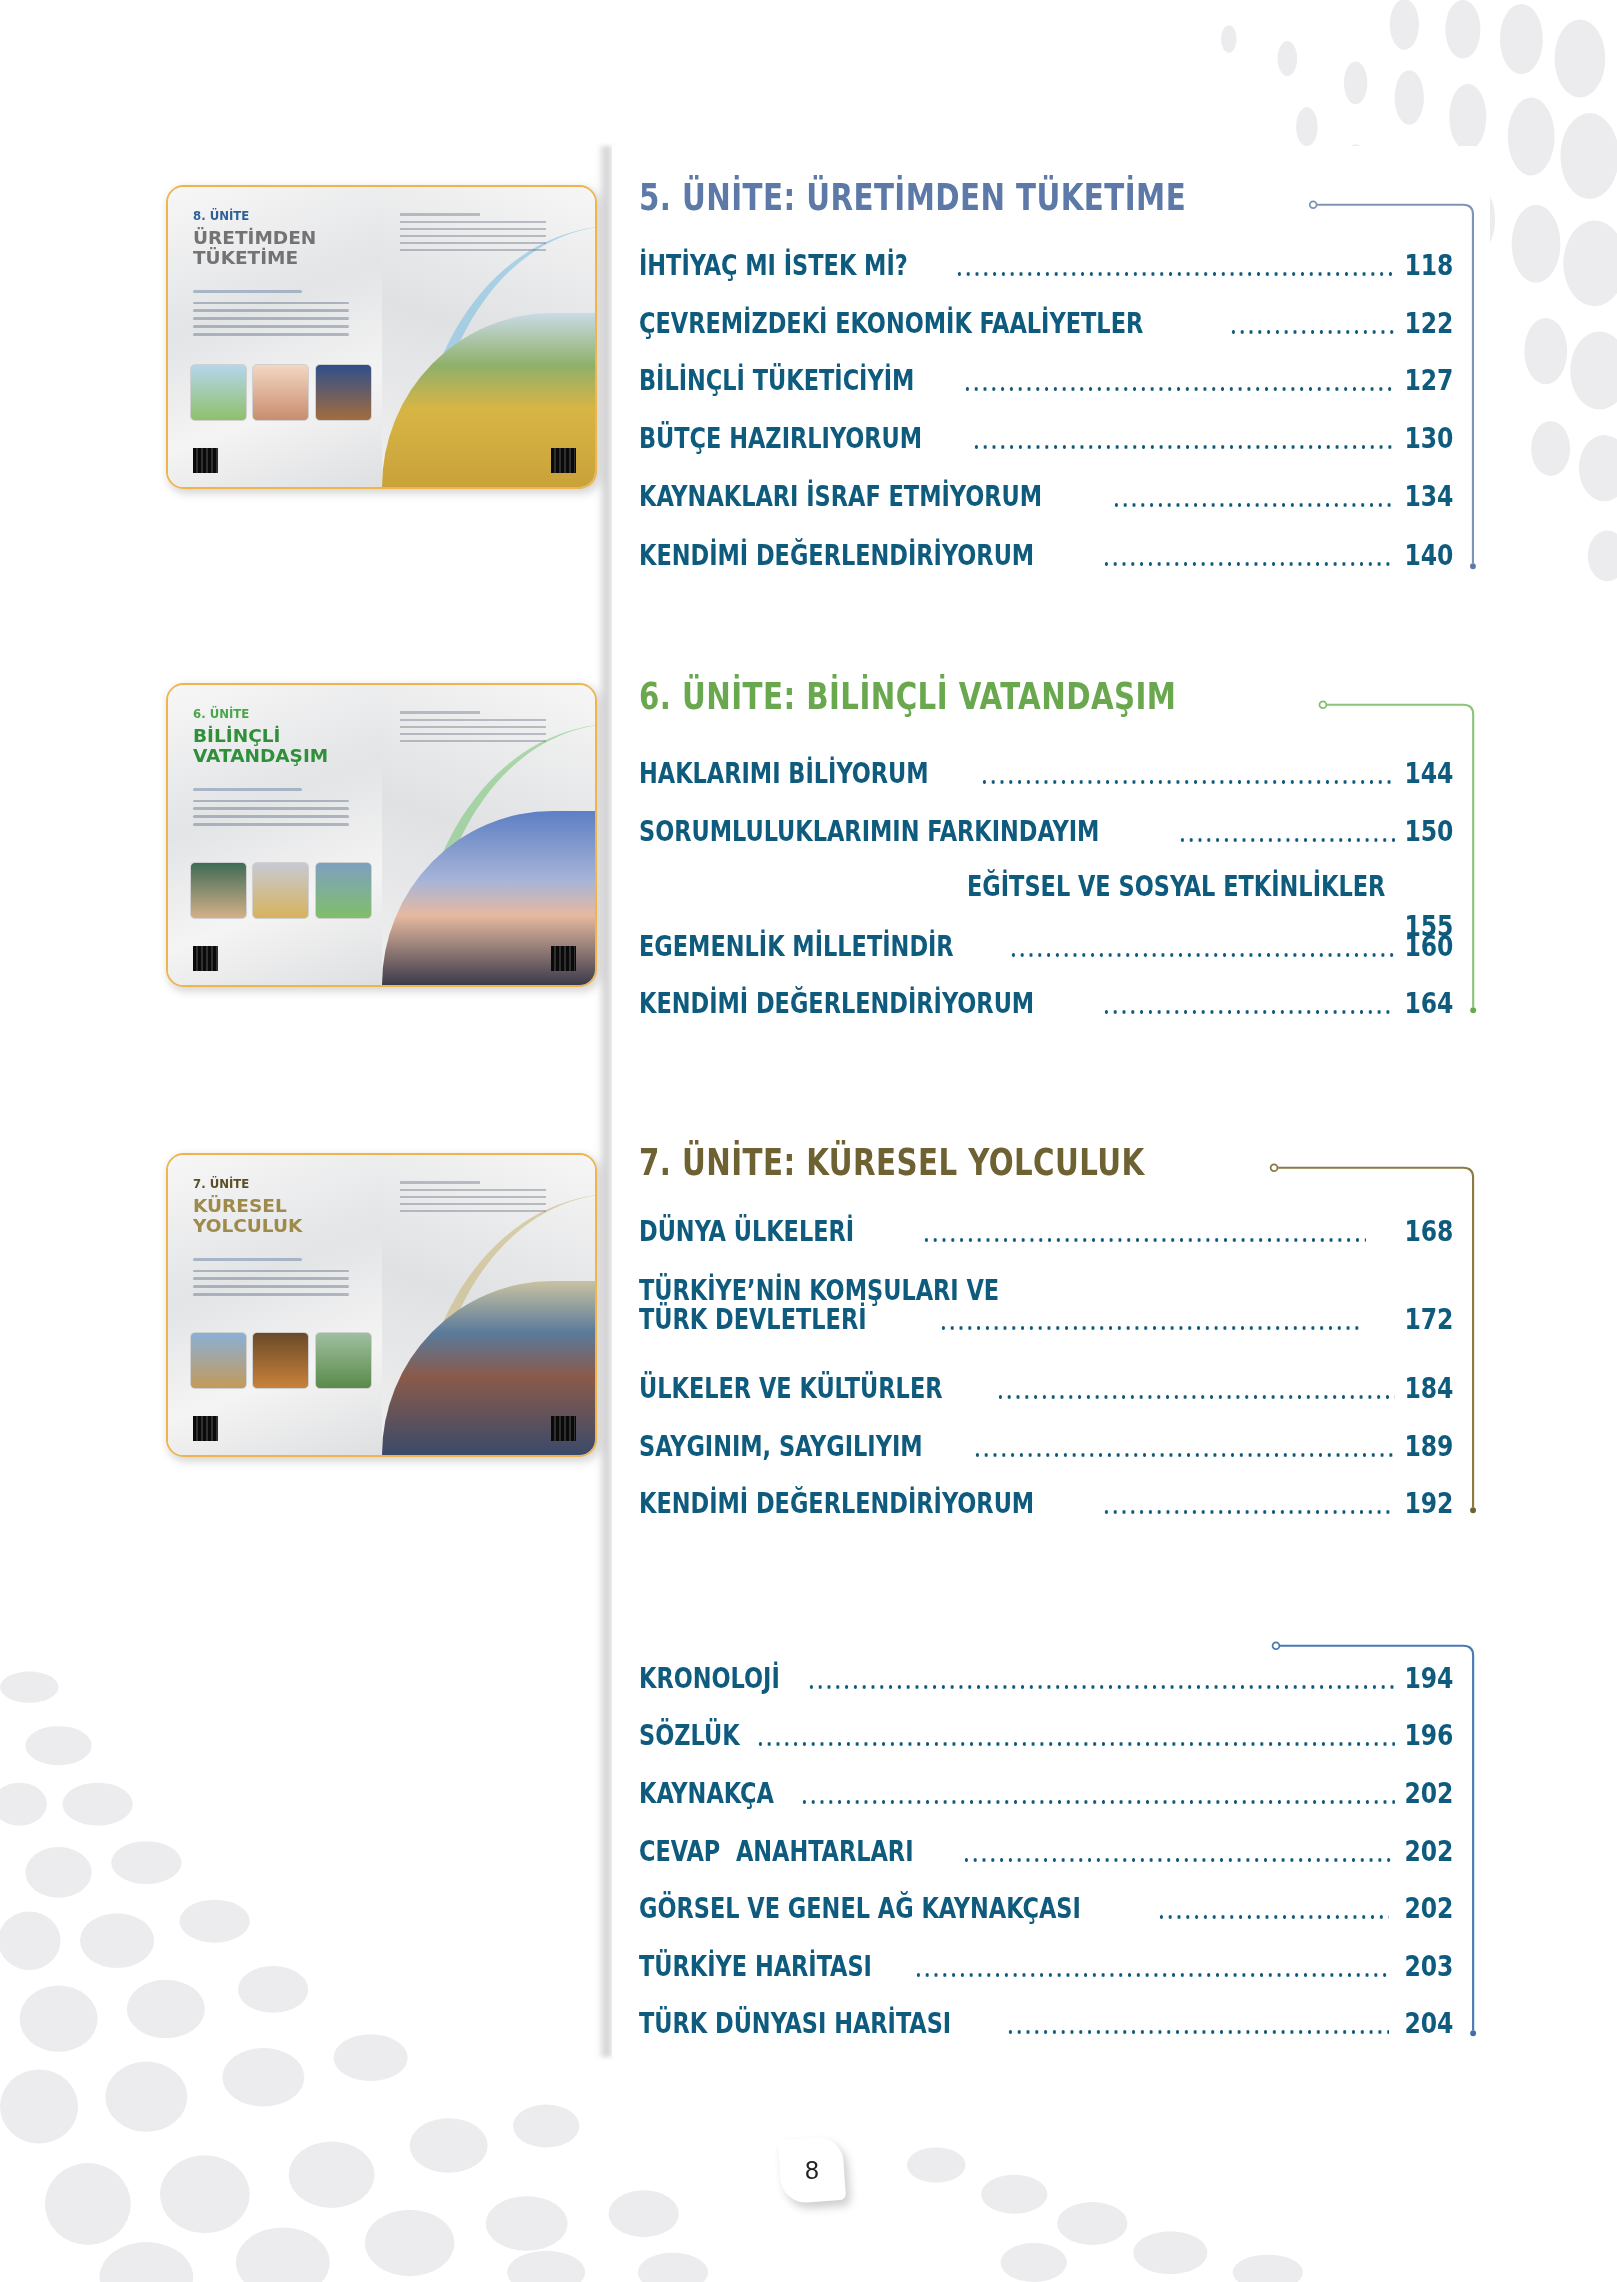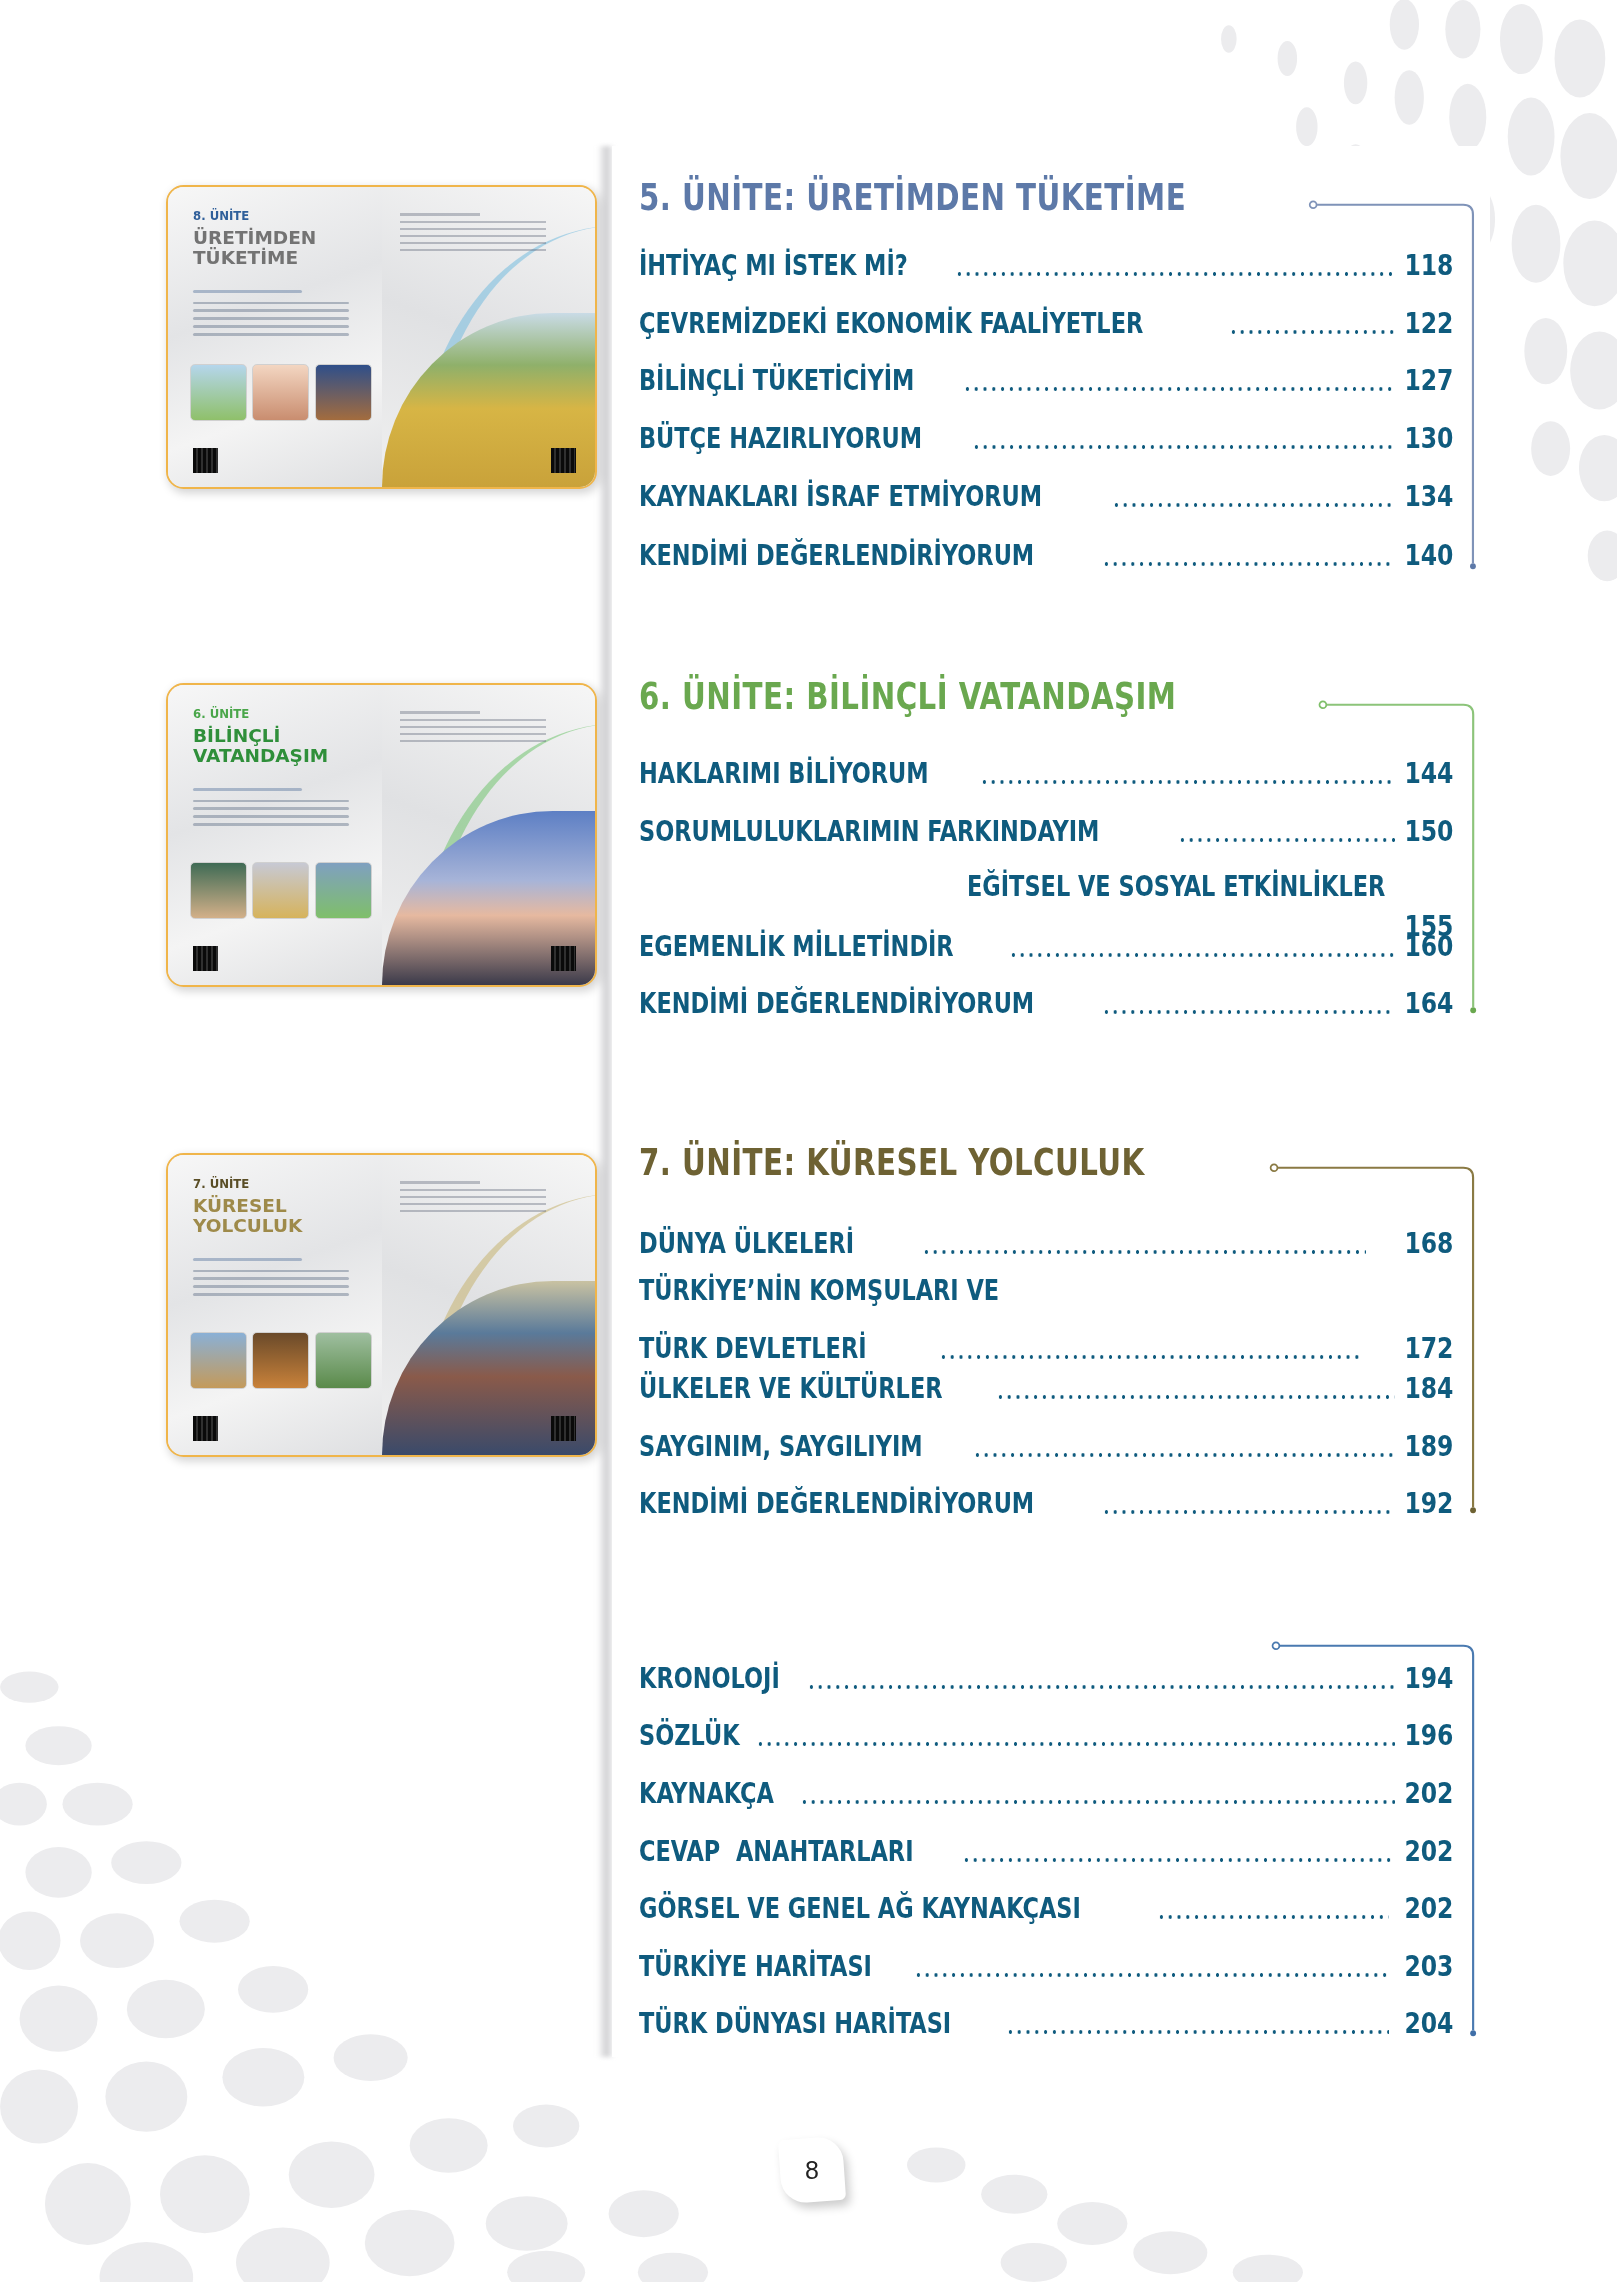--- a/index.html
+++ b/index.html
@@ -318,29 +318,29 @@
   </div>
   <div class="toc-row" style="top:310px;">
     <span class="label">KENDİMİ DEĞERLENDİRİYORUM</span>
     <span class="dots"></span>
     <span class="page">164</span>
   </div>
 </section>
 
 <section class="toc" style="top:1141px;height:390px;">
   <h2 class="unit-title" style="top:0;margin:0;color:#6e6233;">7. ÜNİTE: KÜRESEL YOLCULUK</h2>
-  <div class="toc-row" style="top:84px;gap:29px;">
+  <div class="toc-row" style="top:72px;gap:29px;">
     <span class="label">DÜNYA ÜLKELERİ</span>
     <span class="dots"></span>
     <span class="page">168</span>
   </div>
   <div class="toc-row first-line" style="top:131px;">
     <span class="label">TÜRKİYE’NİN KOMŞULARI VE</span>
   </div>
-  <div class="toc-row" style="top:189px;gap:32px;">
+  <div class="toc-row" style="top:160px;gap:32px;">
     <span class="label">TÜRK DEVLETLERİ</span>
     <span class="dots"></span>
     <span class="page">172</span>
   </div>
   <div class="toc-row" style="top:229px;">
     <span class="label">ÜLKELER VE KÜLTÜRLER</span>
     <span class="dots"></span>
     <span class="page">184</span>
   </div>
   <div class="toc-row" style="top:287px;">

